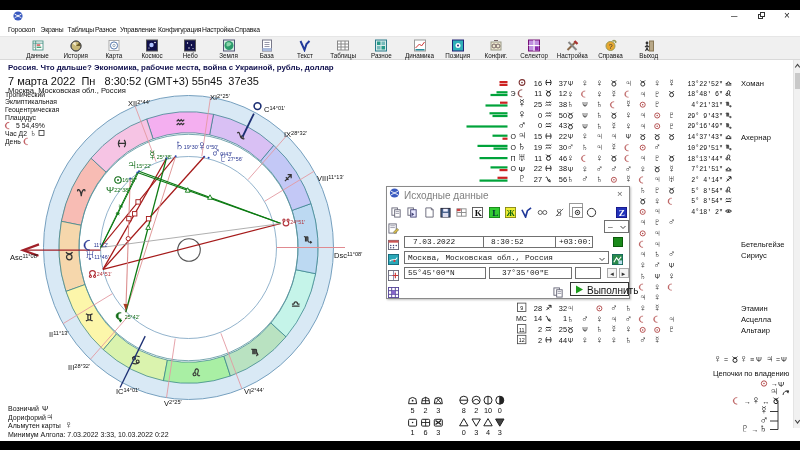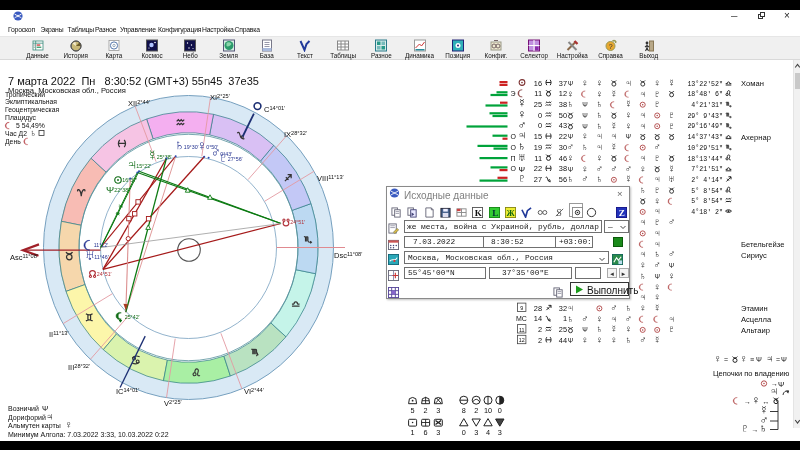--- a/index.html
+++ b/index.html
@@ -714,20 +714,21 @@
       </div>
       <div class="tb" style="left:629.7px">
         <div class="tbi"><svg width="13" height="13" viewBox="0 0 13 13">
             <rect x="7" y="2" width="4" height="10" fill="#b8a888" stroke="#875"></rect>
             <circle cx="4.5" cy="4" r="1.4" fill="#333"></circle>
             <path d="M4.5,5.5 L4.5,9 M4.5,6.5 L2.5,8 M4.5,6.5 L6.5,8 M4.5,9 L3,12 M4.5,9 L6,12" stroke="#333" stroke-width="1.1" fill="none"></path>
           </svg></div>
         <div class="tbl">Выход</div>
       </div>
     </div>
+<div class="abs" id="hdr1">Россия. Что дальше? Экономика, рабочие места, война с Украиной, рубль, доллар</div>
 <div class="abs" id="hdr2">7 марта 2022&nbsp;&nbsp;Пн&nbsp;&nbsp;&nbsp;8:30:52 (GMT+3) 55n45&nbsp;&nbsp;37e35</div>
 <div class="abs" id="hdr3">Москва, Московская обл., Россия</div>
 
 <div class="abs" id="dlg"></div>
 <svg class="abs" style="left:389px;top:188px" width="11" height="10" viewBox="0 0 10 10">
       <circle cx="5" cy="5" r="4.6" fill="#3a5ac0"></circle>
       <path d="M1.5,3 C4,5 6,5 8.5,3 M1.5,7 C4,5 6,5 8.5,7" stroke="#fff" stroke-width="1" fill="none"></path>
     </svg>
 <span class="lbl" style="left:404px;top:189.5px">Исходные данные</span>
 <span class="abs" style="left:617px;top:188px;font-size:9.5px;color:#666">×</span>
@@ -793,21 +794,20 @@
 <span class="di" style="left:616px"><svg width="11" height="11" viewBox="0 0 12 12">
         <rect x="0.5" y="0.5" width="11" height="11" fill="#2233bb" stroke="#118"></rect>
         <text x="3" y="9.8" font-size="10" font-family="Liberation Serif" fill="#fff" font-weight="bold">Z</text>
       </svg></span>
 <span class="di" style="left:388px;top:220px"><svg width="11" height="11" viewBox="0 0 12 12">
         <rect x="1" y="1" width="8" height="10" fill="#fff" stroke="#667"></rect>
         <line x1="2.5" y1="3" x2="7.5" y2="3" stroke="#99a"></line>
         <line x1="2.5" y1="5" x2="7.5" y2="5" stroke="#99a"></line>
         <path d="M6,10 L10,6 L11.5,7.5 L7.5,11.5 Z" fill="#e8c040" stroke="#885"></path>
       </svg></span>
-<div class="fld" style="left:404px;top:220px;width:198px;height:12.5px;padding:1.5px 0 0 2px">же места, война с Украиной, рубль, доллар</div>
 <div class="fld" style="left:604px;top:220px;width:25px;height:12.5px;padding:1.5px 0 0 3px">—<svg class="abs" style="right:1px;top:2px" width="8" height="8" viewBox="0 0 8 8">
         <path d="M1.5,3 L4,5.5 L6.5,3" fill="none" stroke="#444"></path>
       </svg></div>
 <span class="di" style="left:388px;top:235.5px"><svg width="11" height="11" viewBox="0 0 12 12">
         <rect x="0.5" y="1.5" width="11" height="10" fill="#fff" stroke="#667"></rect>
         <rect x="0.5" y="1.5" width="11" height="2.5" fill="#cc5555"></rect>
         <circle cx="3" cy="7" r="0.8" fill="#447"></circle>
         <circle cx="6" cy="7" r="0.8" fill="#447"></circle>
         <circle cx="9" cy="7" r="0.8" fill="#447"></circle>
         <circle cx="3" cy="9.5" r="0.8" fill="#447"></circle>

